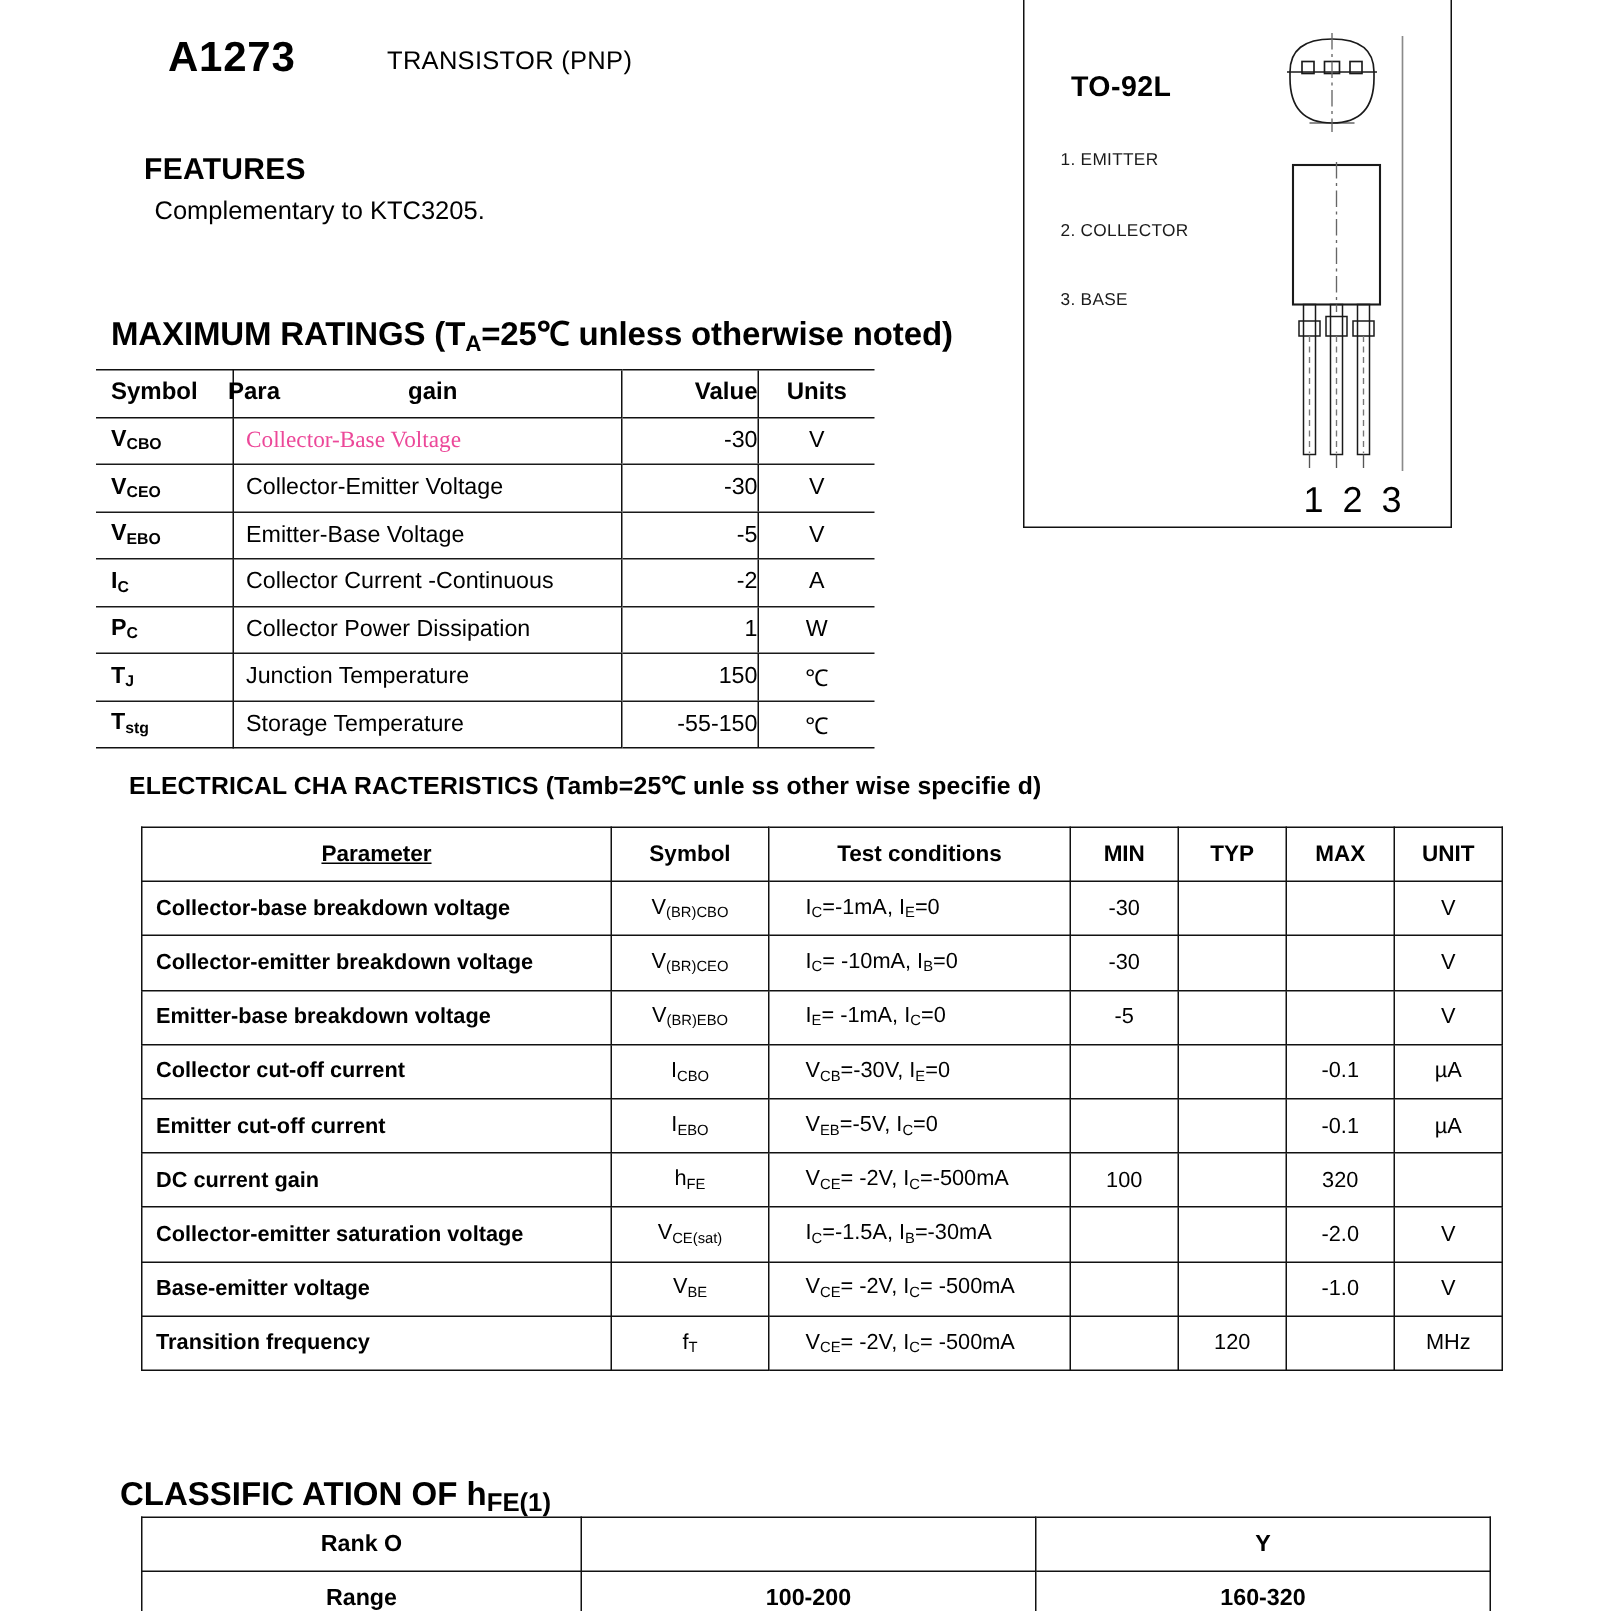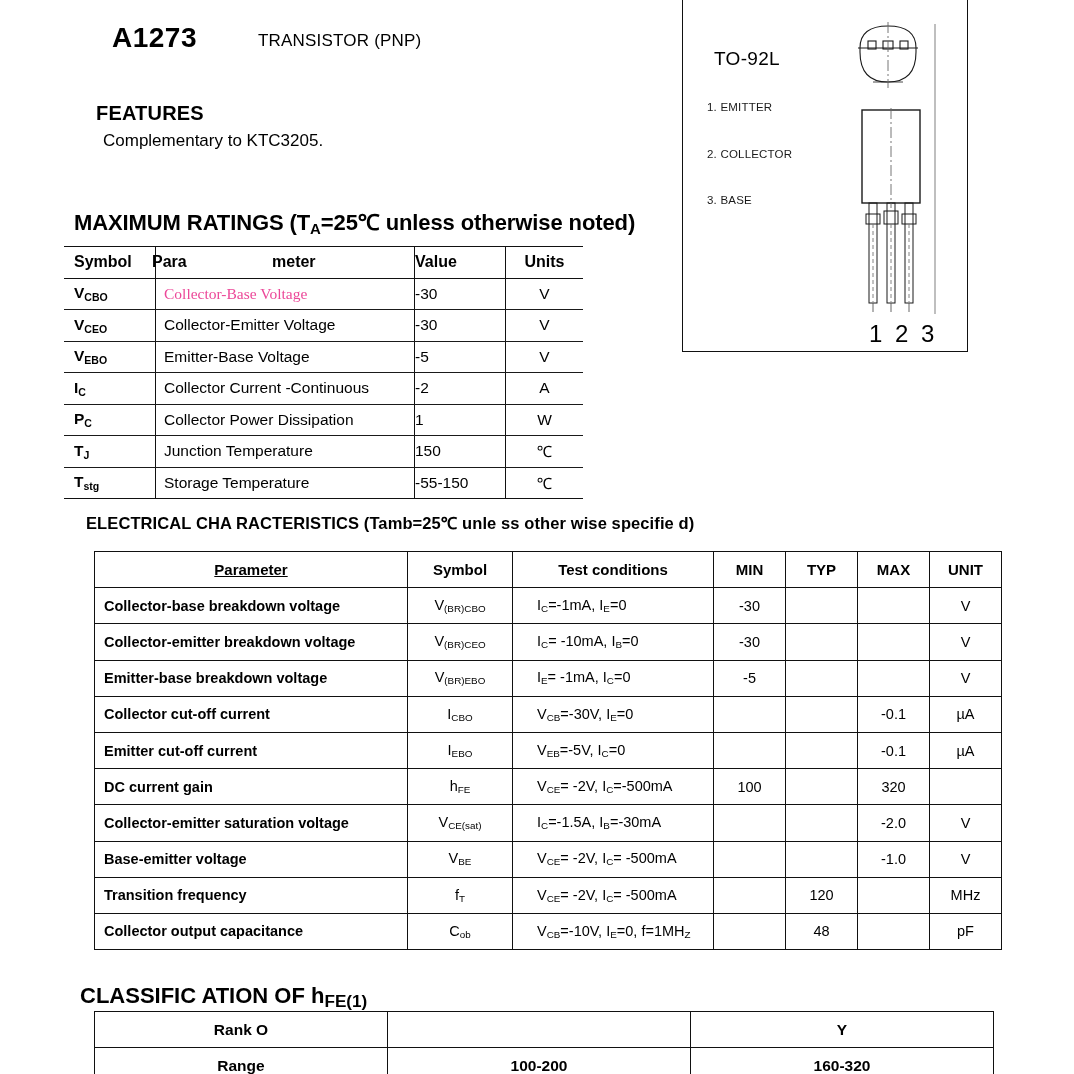--- a/index.html
+++ b/index.html
@@ -83,21 +83,21 @@
     width: 81px;
     padding-left: 10px;
     border-right: 1.6px solid #111;
   }
   #max-ratings-table td.c-par {
     width: 250px;
     padding-left: 8px;
   }
   #max-ratings-table td.c-val {
     width: 90px;
-    text-align: left;
+    text-align: right;
     border-left: 1.4px solid #111;
     margin-top: 16px;
   }
   #max-ratings-table td.c-uni {
     width: 77px;
     text-align: center;
     border-left: 1.4px solid #111;
   }
   #max-ratings-table tr.hdr td.c-sym {
     padding-left: 10px;
@@ -176,21 +176,21 @@
   
   #package-box {
     left: 682px; top: -8px;
     width: 284px; height: 358px;
     border: 1.8px solid #111;
     background: #fff;
   }
   #pkg-title {
     left: 714px; top: 48px;
     font-size: 19px;
-    font-weight: normal;
+    font-weight: bold;
     letter-spacing: 0.3px;
   }
   .pin-label {
     left: 707px;
     font-size: 11.5px;
     color: #1a1a1a;
     letter-spacing: 0.2px;
   }
   #pin-1 { top: 101px; }
   #pin-2 { top: 148px; }
@@ -268,21 +268,21 @@
   <span>MAXIMUM RATINGS (T</span><sub>A</sub><span>=25℃ unless otherwise noted)</span>
 </div>
 
 <div class="abs" id="max-ratings-table">
   <table>
     <tbody>
       <tr class="hdr first">
         <td class="c-sym">Symbol</td>
         <td class="c-par">
           <span class="hdr-par-left">Para</span>
-          <span class="hdr-par-right">meter</span>
+          <span class="hdr-par-right">gain</span>
         </td>
         <td class="c-val">Value</td>
         <td class="c-uni">Units</td>
       </tr>
       <tr>
         <td class="c-sym"><b><span>V</span><sub>CBO</sub></b></td>
         <td class="c-par serif-row">Collector-Base Voltage</td>
         <td class="c-val">-30</td>
         <td class="c-uni">V</td>
       </tr>
@@ -414,29 +414,20 @@
         </tr>
         <tr>
           <td class="e-par">Transition frequency</td>
           <td class="e-sym">f<sub>T</sub></td>
           <td class="e-cond">V<sub>CE</sub>= -2V, I<sub>C</sub>= -500mA</td>
           <td class="e-num"></td>
           <td class="e-num">120</td>
           <td class="e-num"></td>
           <td class="e-num">MHz</td>
         </tr>
-        <tr>
-          <td class="e-par">Collector output capacitance</td>
-          <td class="e-sym">C<sub>ob</sub></td>
-          <td class="e-cond">V<sub>CB</sub>=-10V, I<sub>E</sub>=0, f=1MH<sub>Z</sub></td>
-          <td class="e-num"></td>
-          <td class="e-num">48</td>
-          <td class="e-num"></td>
-          <td class="e-num">pF</td>
-        </tr>
       </tbody>
   </table>
 </div>
 
 <div class="abs" id="class-heading">
   <span>CLASSIFIC ATION OF h</span><sub class="sm">FE(1)</sub>
 </div>
 
 <div class="abs" id="class-table">
   <table>

